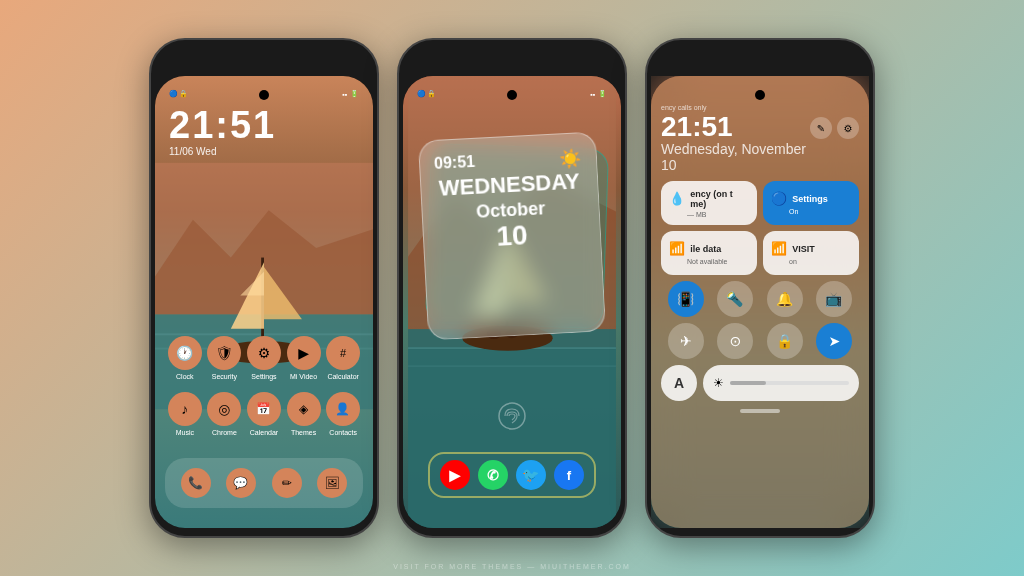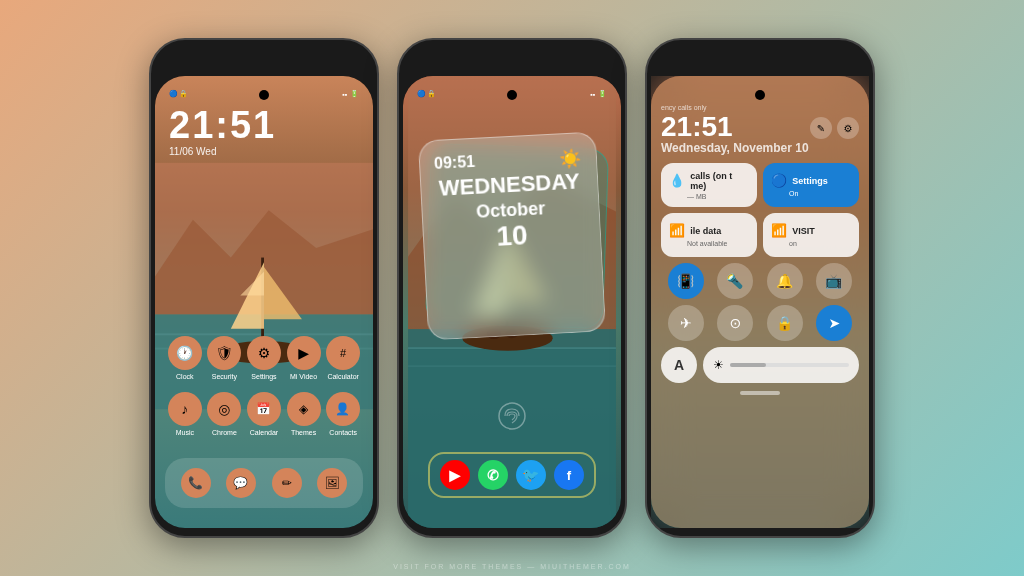--- a/index.html
+++ b/index.html
@@ -250,24 +250,23 @@
       color: rgba(255,255,255,0.7);
       margin-bottom: 2px;
     }
     .cc-clock {
       font-size: 28px;
       font-weight: bold;
       color: #fff;
       line-height: 1;
     }
     .cc-date {
-      font-size: 12px;
+      font-size: 14px;
       color: rgba(255,255,255,0.8);
       margin-bottom: 8px;
-      font-weight: bold;
     }
     .cc-grid {
       display: grid;
       grid-template-columns: 1fr 1fr;
       gap: 6px;
       margin-bottom: 6px;
     }
     .cc-tile {
       background: rgba(255,255,255,0.85);
       border-radius: 12px;
@@ -593,21 +592,21 @@
           <div style="width:22px;height:22px;background:rgba(255,255,255,0.25);border-radius:50%;display:flex;align-items:center;justify-content:center;font-size:10px">✎</div>
           <div style="width:22px;height:22px;background:rgba(255,255,255,0.25);border-radius:50%;display:flex;align-items:center;justify-content:center;font-size:10px">⚙</div>
         </div>
       </div>
 
       <div class="cc-grid">
 
         <div class="cc-tile">
           <div class="cc-tile-header">
             <span class="cc-tile-icon">💧</span>
-            <span class="cc-tile-title">calls (on t me)</span>
+            <span class="cc-tile-title">ency (on t me)</span>
           </div>
           <span class="cc-tile-sub">— MB</span>
         </div>
 
         <div class="cc-tile active">
           <div class="cc-tile-header">
             <span class="cc-tile-icon" style="color:#fff">🔵</span>
             <span class="cc-tile-title">Settings</span>
           </div>
           <span class="cc-tile-sub">On</span>

